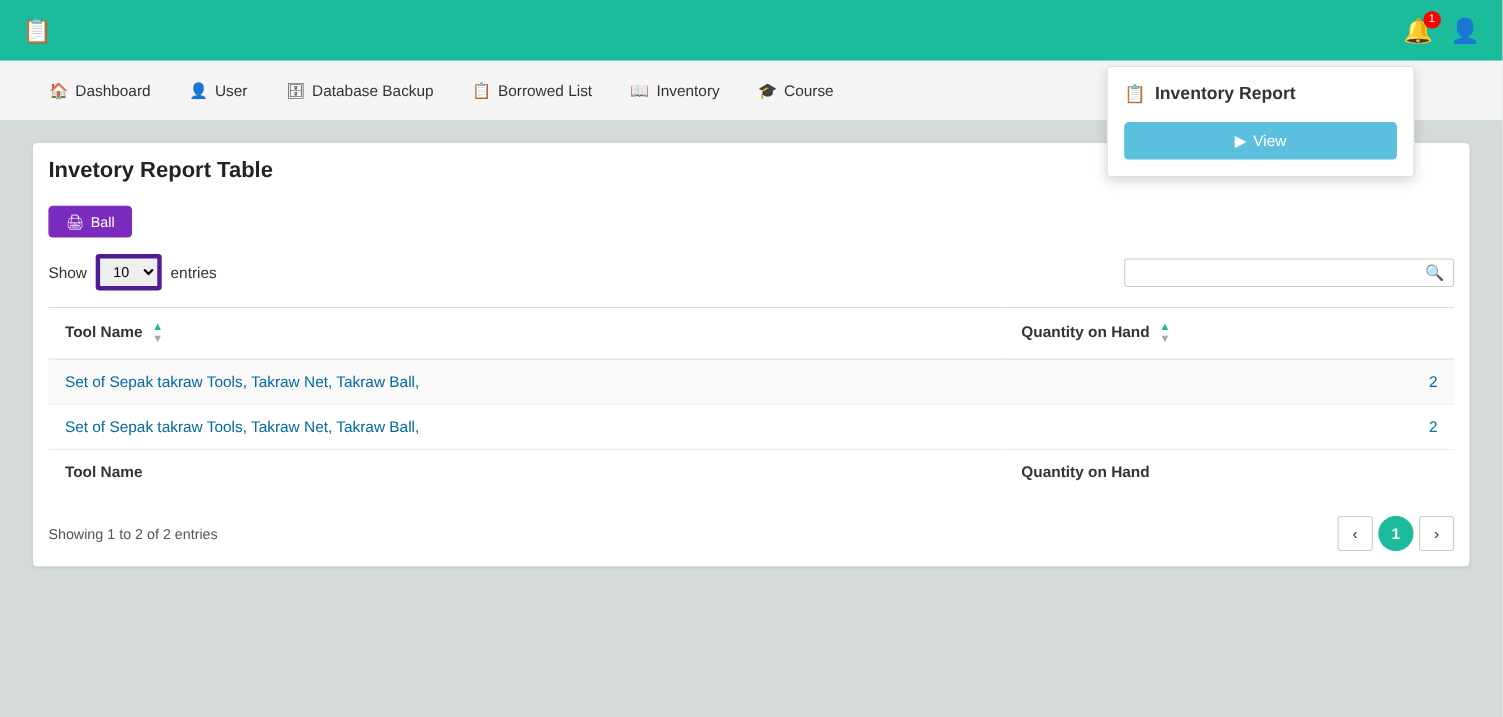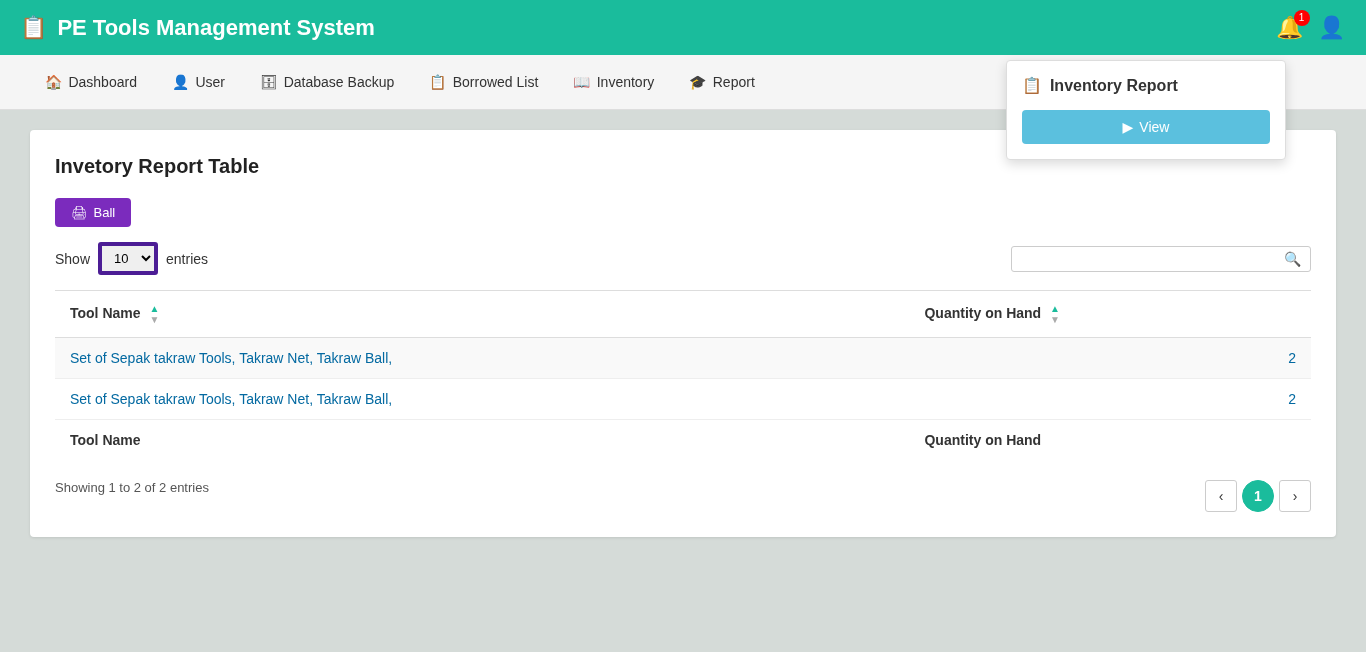--- a/index.html
+++ b/index.html
@@ -82,21 +82,21 @@
     }
     .nav-icon { font-size: 14px; }
 
     
     .main-content {
       padding: 20px 30px;
     }
     .card {
       background: white;
       border-radius: 4px;
-      padding: 25px;
+      padding: 14px;
       box-shadow: 0 1px 3px rgba(0,0,0,0.1);
     }
     .card-title {
       font-size: 20px;
       font-weight: bold;
       color: #222;
       margin-bottom: 20px;
     }
 
     
@@ -189,21 +189,21 @@
 
     
     .table-footer-row th {
       border-top: 1px solid #ddd;
       border-bottom: none;
     }
 
     
     .pagination-row {
       display: flex;
-      align-items: flex-start;
+      align-items: center;
       justify-content: space-between;
       margin-top: 20px;
     }
     .showing-text {
       font-size: 13px;
       color: #555;
     }
     .pagination {
       display: flex;
       align-items: center;
@@ -270,21 +270,20 @@
       justify-content: center;
       gap: 6px;
     }
   </style>
 </head>
 <body>
 
 <header class="header">
   <div class="header-brand">
     <span class="header-brand-icon">📋</span>
-    <span>PE Tools Management System</span>
   </div>
   <div class="header-icons">
     <div class="notif-btn">
       <span>🔔</span>
       <span class="notif-badge">1</span>
     </div>
     <span class="user-icon">👤</span>
   </div>
 </header>
 
@@ -304,21 +303,21 @@
   <a class="nav-item">
     <span class="nav-icon">📋</span>
     <span>Borrowed List</span>
   </a>
   <a class="nav-item">
     <span class="nav-icon">📖</span>
     <span>Inventory</span>
   </a>
   <a class="nav-item">
     <span class="nav-icon">🎓</span>
-    <span>Report</span>
+    <span>Course</span>
   </a>
 </nav>
 
 <div class="dropdown-popup">
   <div class="dropdown-popup-title">
     <span class="dropdown-popup-title-icon">📋</span>
     <span>Inventory Report</span>
   </div>
   <button class="btn-view">
     <span>▶</span>

